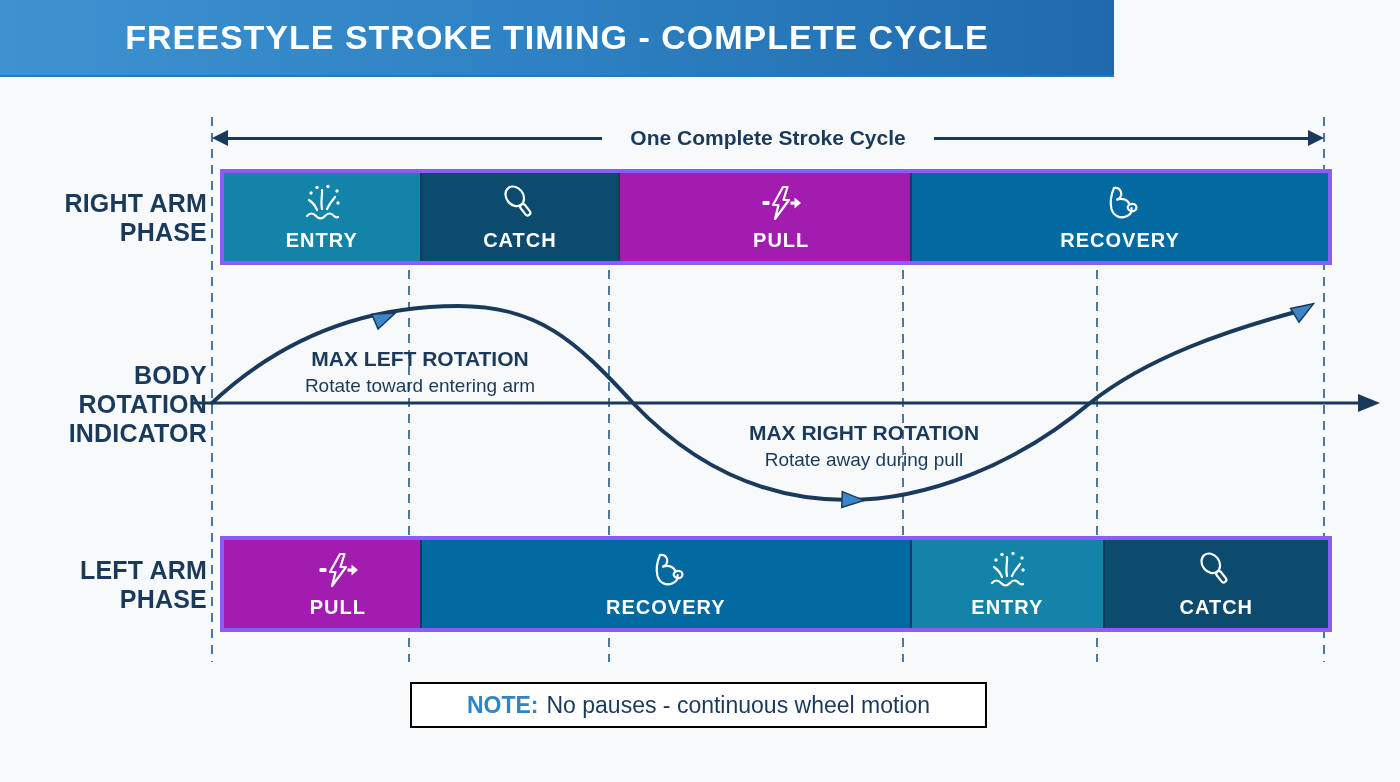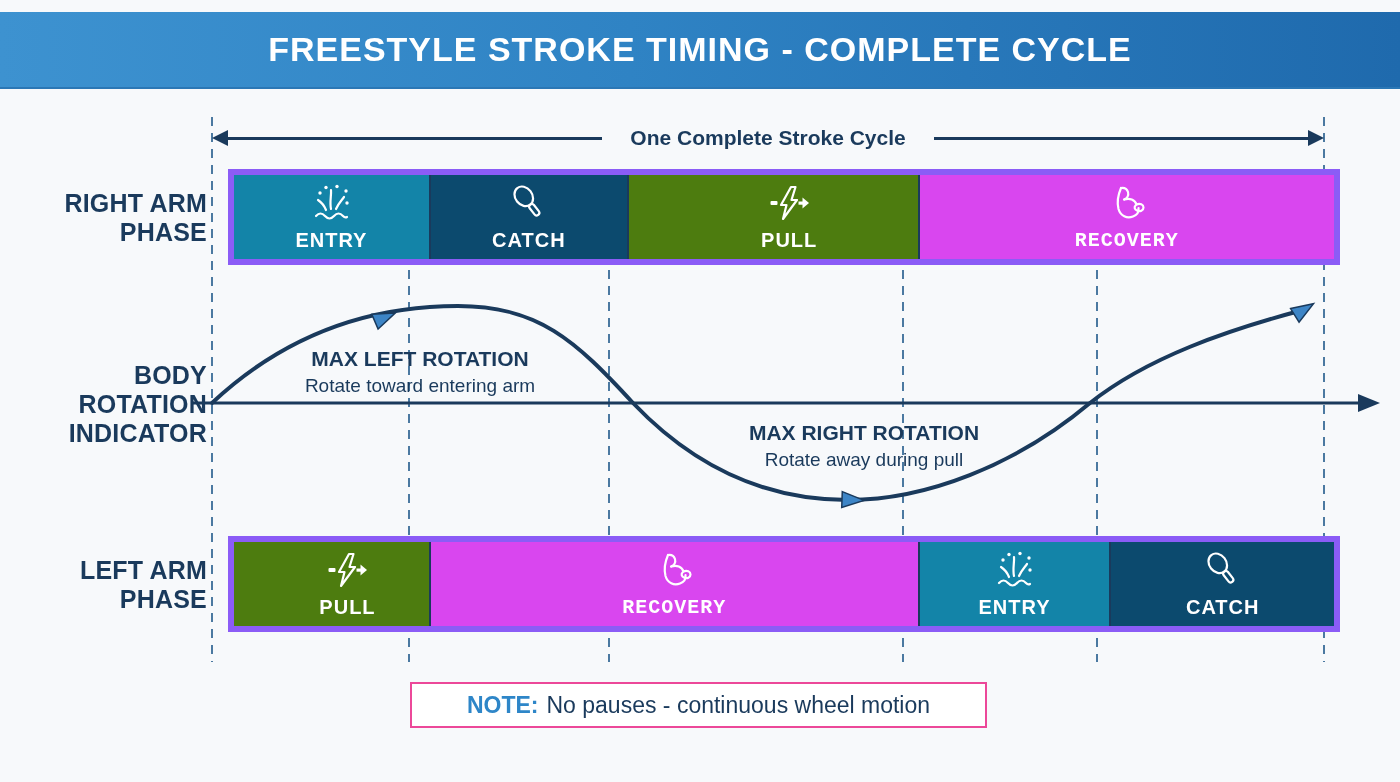--- a/index.html
+++ b/index.html
@@ -4,21 +4,21 @@
 <style>
   html,body{margin:0;padding:0;background:#f7f9fb;}
   .canvas{
     position:relative;width:1400px;height:782px;overflow:hidden;
     background:#f7f9fb;
     font-family:"Liberation Sans",sans-serif;
     color:#1a3a5c;
   }
   
   .header{
-    position:absolute;left:0;top:12px;width:1400px;height:75px;z-index:3;
+    position:absolute;left:0;top:0;width:1114px;height:75px;z-index:3;
     background:linear-gradient(90deg,#3d92d0 0%,#2f83c4 45%,#1f6aad 100%);
     display:flex;align-items:center;justify-content:center;
     border-bottom:2px solid #2b77b5;
   }
   .header h1{
     margin:0;color:#ffffff;font-size:34px;font-weight:bold;letter-spacing:1px;
   }
   
   .cycle-arrow{
     position:absolute;left:212px;top:122px;width:1112px;height:32px;z-index:2;
@@ -31,34 +31,34 @@
   }
   .cycle-arrow .head-right{
     width:0;height:0;border-top:8px solid transparent;border-bottom:8px solid transparent;
     border-left:16px solid #1a3a5c;margin-left:-2px;
   }
   .cycle-arrow .lbl{
     margin:0 28px;font-size:21px;font-weight:bold;color:#1a3a5c;white-space:nowrap;
   }
   
   .phase-row{
-    position:absolute;left:228px;width:1112px;height:96px;z-index:2;
-    display:flex;border:6px solid #8b5cf6;box-sizing:border-box;background:#fff;
+    position:absolute;left:220px;width:1112px;height:96px;z-index:2;
+    display:flex;border:4px solid #8b5cf6;box-sizing:border-box;background:#fff;
   }
   .row-right{top:169px;}
   .row-left{top:536px;}
   .phase{
     display:flex;flex-direction:column;align-items:center;justify-content:center;
     box-sizing:border-box;gap:6px;
   }
   .phase + .phase{border-left:2px solid #1a3a5c;}
   .c-entry{background:#1384a8;}
   .c-catch{background:#0c4a6e;}
-  .c-pull{background:#4d7c0f;padding-left:32px;}
-  .c-recovery{background:#d946ef;font-family:Liberation Mono, monospace;}
+  .c-pull{background:#a21caf;padding-left:32px;}
+  .c-recovery{background:#0369a1;}
   .rw-entry{width:17.72%;} .rw-catch{width:17.99%;} .rw-pull{width:26.44%;} .rw-recovery{width:37.85%;}
   .lw-pull{width:17.72%;} .lw-recovery{width:44.42%;} .lw-entry{width:17.45%;} .lw-catch{width:20.41%;}
   .plabel{color:#ffffff;font-size:20px;font-weight:bold;letter-spacing:1px;}
   .picon{width:42px;height:40px;}
   .picon .st{stroke:#ffffff;stroke-width:2.2;fill:none;stroke-linecap:round;stroke-linejoin:round;}
   .picon .fl{fill:#ffffff;stroke:none;}
   
   .side-label{
     position:absolute;left:0;width:192px;z-index:2;text-align:right;
     font-weight:bold;color:#1a3a5c;font-size:25px;line-height:29px;letter-spacing:0.2px;padding-left:15px;
@@ -66,21 +66,21 @@
   .sl-right{top:189px;}
   .sl-body{top:361px;}
   .sl-left{top:556px;}
   
   .wave-layer{position:absolute;left:0;top:0;width:1400px;height:782px;z-index:1;}
   .svg-title{font-family:"Liberation Sans",sans-serif;font-size:21px;font-weight:bold;fill:#1a3a5c;}
   .svg-sub{font-family:"Liberation Sans",sans-serif;font-size:19px;fill:#1a3a5c;}
   
   .note-box{
     position:absolute;left:410px;top:682px;width:577px;height:46px;z-index:2;
-    background:#ffffff;border:2px solid #ec4899;box-sizing:border-box;
+    background:#ffffff;border:2px solid #000000;box-sizing:border-box;
     display:flex;align-items:center;justify-content:center;
     font-size:23px;color:#1a3a5c;white-space:nowrap;
   }
   .note-box .note-word{color:#2e86c8;font-weight:bold;margin-right:8px;}
 </style>
 </head>
 <body>
 
 <div class="canvas">
 

